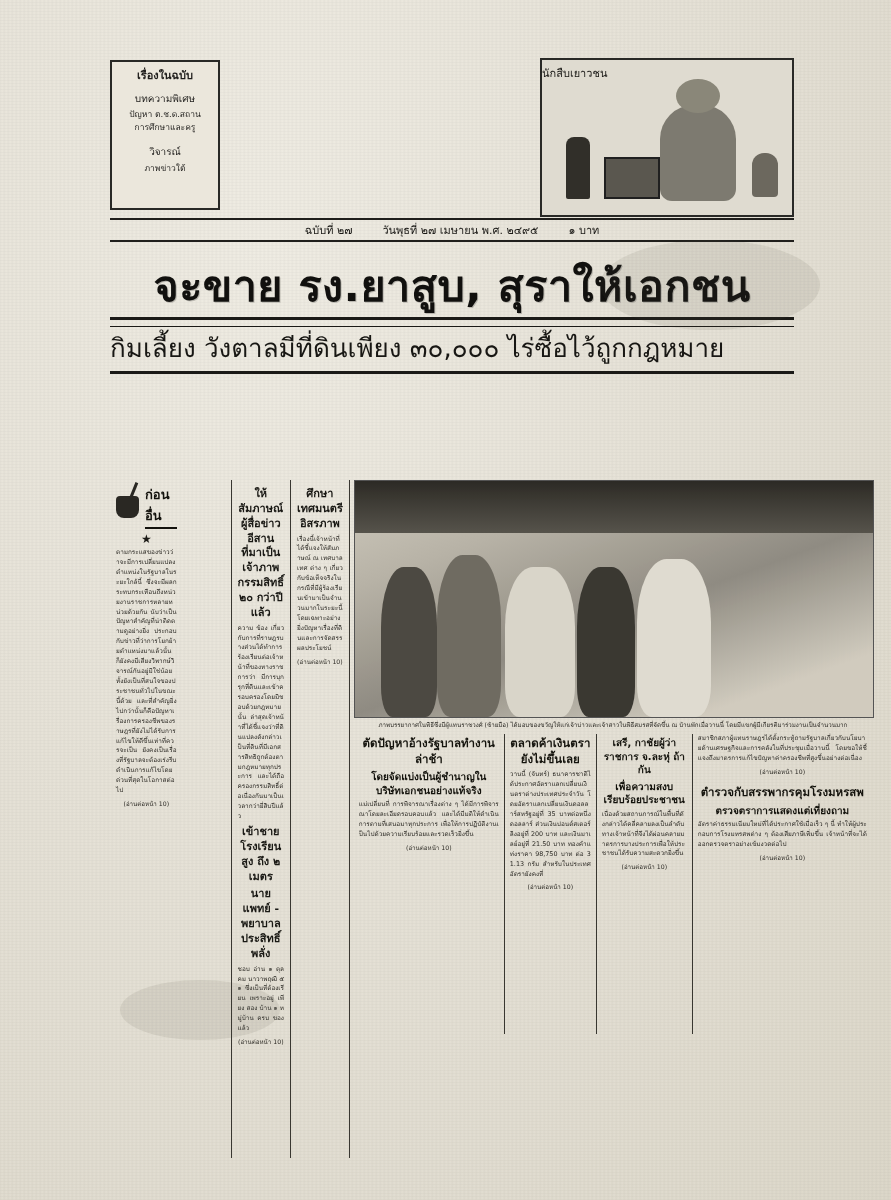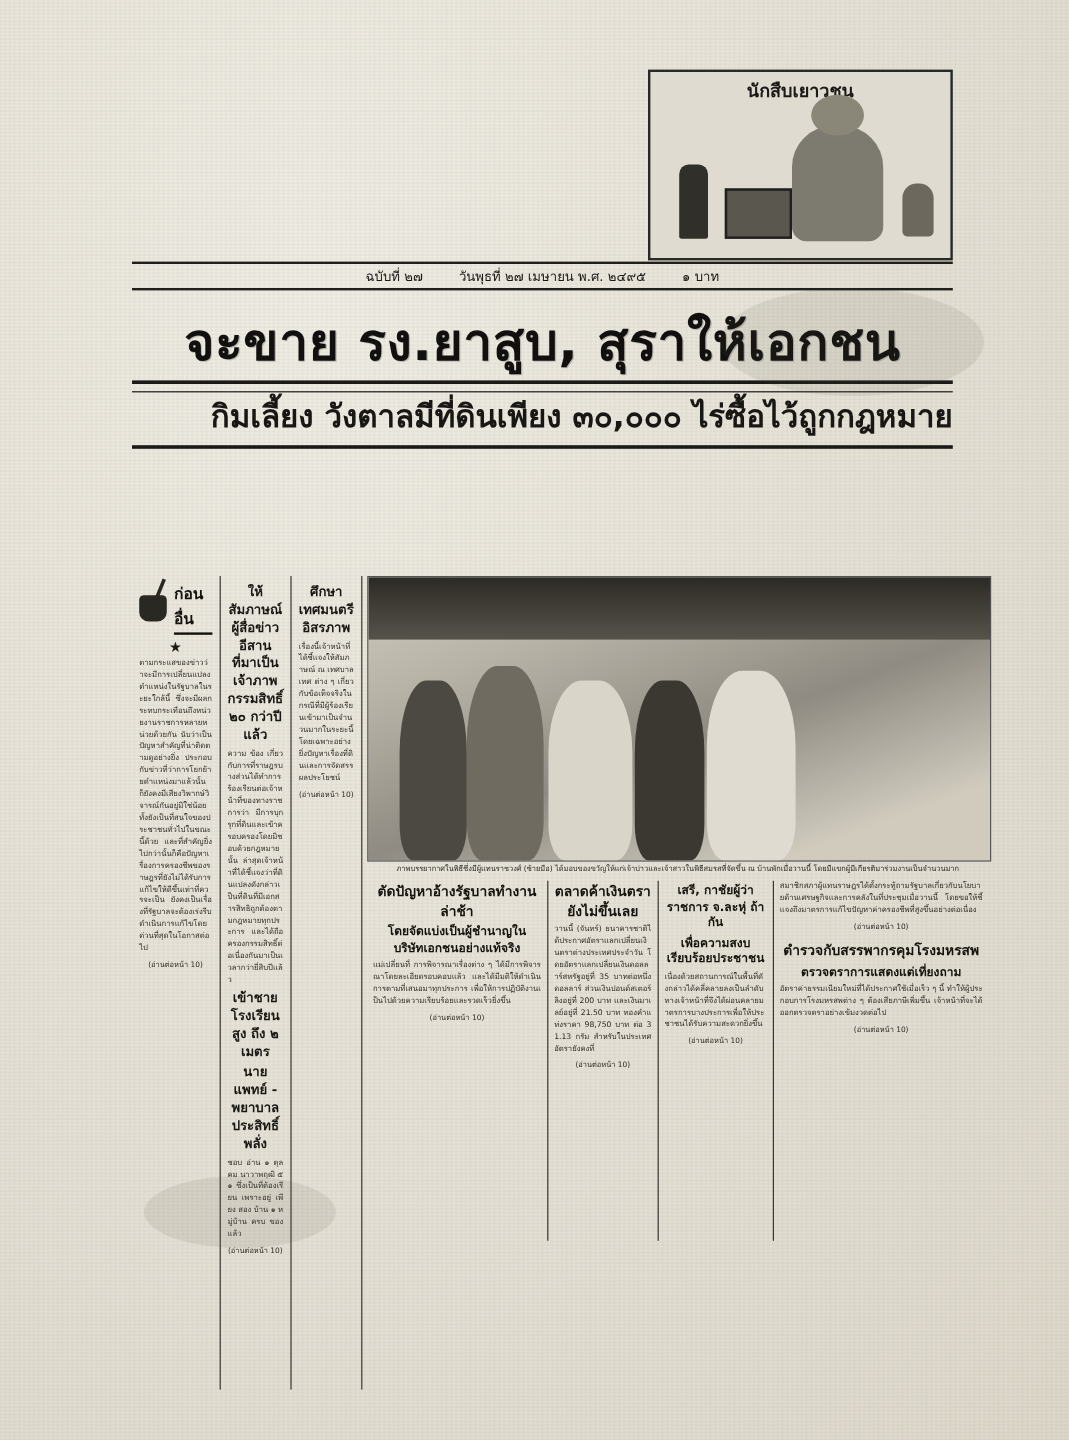--- a/index.html
+++ b/index.html
@@ -73,22 +73,22 @@
   .wing{
     position:absolute;left:50%;top:10px;transform:translateX(-50%);
     width:96px;height:18px;background:#15140f;
     clip-path:polygon(0 40%,18% 0,50% 35%,82% 0,100% 40%,50% 100%);
   }
   .cartoon{
     position:absolute;right:44px;top:30px;width:250px;height:155px;
     border:2px solid #2b2b28;background:#ddd9ce;overflow:hidden;
   }
   .cartoon-cap{
-    position:absolute;left:0;right:0;top:4px;text-align:center;
-    font-size:15px;color:#1d1c19;font-weight:bold;
+    position:absolute;left:0;right:0;top:4px;text-align:left;
+    font-size:11px;color:#1d1c19;font-weight:normal;
   }
   .ballot{position:absolute;left:62px;bottom:16px;width:52px;height:38px;background:#5b5850;border:2px solid #222;}
   .man{position:absolute;left:24px;bottom:16px;width:24px;height:62px;background:#33312b;border-radius:8px 8px 2px 2px;}
   .strongman{position:absolute;left:118px;bottom:14px;width:76px;height:96px;background:#7d7a70;border-radius:34px 34px 12px 12px;}
   .strongman:before{content:"";position:absolute;left:16px;top:-26px;width:44px;height:34px;border-radius:50%;background:#8a8779;}
   .kid{position:absolute;right:14px;bottom:18px;width:26px;height:44px;background:#6c685f;border-radius:12px 12px 4px 4px;}
 
   .dateline{
     position:absolute;left:52px;right:44px;top:190px;height:20px;
     border-top:2px solid #22211e;border-bottom:2px solid #22211e;
@@ -102,30 +102,30 @@
   .h1{
     font-size:43px;font-weight:bold;color:#131210;text-align:center;
     line-height:1.15;letter-spacing:.5px;
     text-shadow:1px 1px 0 rgba(0,0,0,.2);
   }
   .h2{
     font-size:31px;font-weight:bold;color:#161513;text-align:center;
     line-height:1.2;margin-top:6px;
   }
   .h3{
-    font-size:26px;font-weight:bold;color:#1a1916;text-align:right;
+    font-size:26px;font-weight:normal;color:#1a1916;text-align:left;
     line-height:1.2;margin-top:5px;
   }
   
   .body{position:absolute;left:52px;right:44px;top:452px;bottom:10px;}
   .cols{display:flex;height:100%;}
   .col{position:relative;box-sizing:border-box;}
   .vline{border-left:1px solid #3a3833;}
   .c1{width:130px;padding:4px 6px;}
-  .c2{width:118px;padding:4px 6px;}
+  .c2{width:118px;padding:4px 6px;margin-left:48px;}
   .c3{width:110px;padding:4px 6px;}
   .rightzone{flex:1;padding:0 0 0 4px;}
   .sub-h{font-size:11px;font-weight:bold;color:#1b1a16;text-align:center;line-height:1.35;margin:3px 0;}
   .tiny{
     font-size:6.4px;line-height:1.55;color:#2d2b26;text-align:justify;
     word-break:break-all;
   }
   .star{text-align:center;font-size:12px;color:#1d1c18;margin:2px 0;}
   .kor-on{
     display:flex;align-items:center;gap:6px;justify-content:center;margin-bottom:3px;
@@ -172,20 +172,28 @@
 </head>
 <body>
 
 <div class="paper">
   <div class="grain"></div>
 
   <div class="sheet">
 
     <div class="masthead">
 
+      <div class="box-left">
+        <div class="bl-title">เรื่องในฉบับ</div>
+        <div class="bl-a">บทความพิเศษ</div>
+        <div class="bl-b">ปัญหา ต.ช.ด.สถาน</div>
+        <div class="bl-c">การศึกษาและครู</div>
+        <div class="bl-d">วิจารณ์</div>
+        <div class="bl-e">ภาพข่าวใต้</div>
+      </div>
 
 
       <div class="cartoon">
         <div class="cartoon-cap">นักสืบเยาวชน</div>
         <div class="man"></div>
         <div class="ballot"></div>
         <div class="strongman"></div>
         <div class="kid"></div>
       </div>
 

